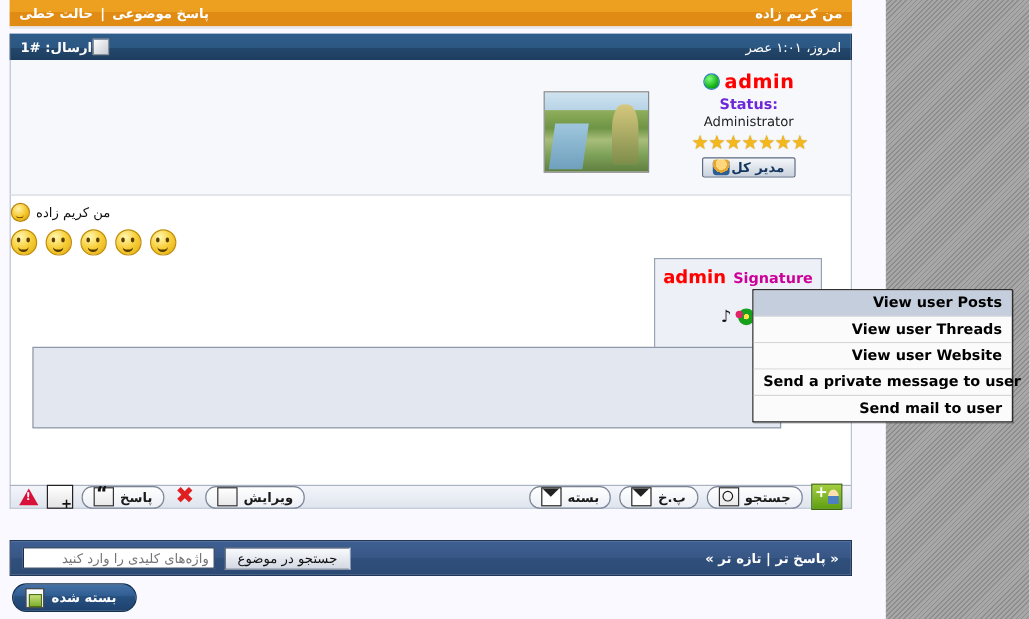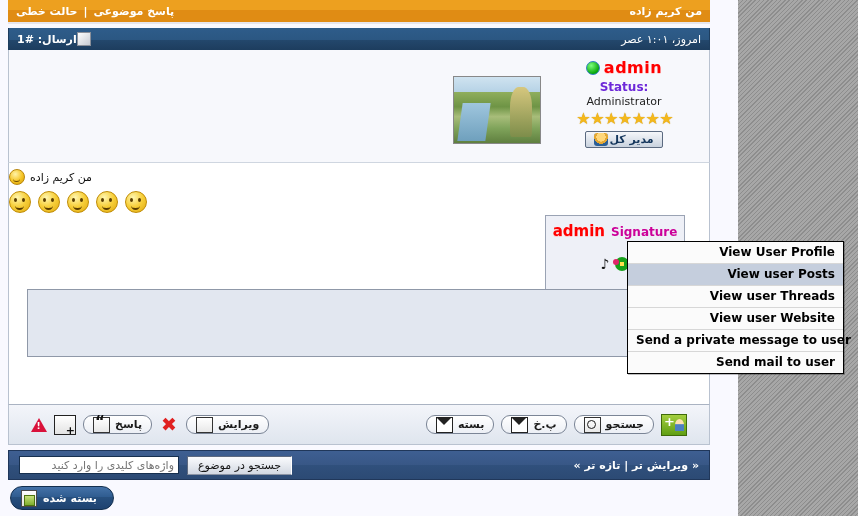--- a/index.html
+++ b/index.html
@@ -166,24 +166,24 @@
   .empty-box{
     position:absolute;left:18px;top:126px;width:624px;height:68px;
     background:#e2e7f0;border:1px solid #8f98a8;box-sizing:border-box;
   }
   .hidden-text{
     position:absolute;right:72px;top:140px;font-size:11px;color:#111;direction:rtl;
   }
 
   
   #toolbar{
-    top:404px;left:8px;width:702px;height:41px;position:absolute;
+    top:404px;left:8px;width:702px;height:20px;position:absolute;
     background:linear-gradient(to bottom,#f3f5fa,#dfe5ee);
     border:1px solid #b9c2d0;border-top:1px solid #aab3c2;box-sizing:border-box;
-    display:flex;align-items:center;justify-content:space-between;padding:0 22px;
+    display:flex;align-items:center;justify-content:space-between;padding:0 7px;
   }
   .tgroup{display:flex;align-items:center;gap:7px;}
   .pillbtn{
     display:flex;flex-direction:row-reverse;align-items:center;gap:5px;
     background:linear-gradient(to bottom,#ffffff,#eceff5);
     border:1px solid #7b8596;border-radius:9px;
     padding:2px 9px;height:19px;box-sizing:border-box;
     font-size:11px;font-weight:bold;color:#1a1a1a;cursor:pointer;direction:rtl;
   }
   .ico{width:15px;height:14px;display:inline-block;position:relative;}
@@ -404,37 +404,36 @@
       <span class="pillbtn">
         <span class="ico ico-page ico-search"></span>
         <span>جستجو</span>
       </span>
       <span class="adduser-icon"></span>
     </div>
   </div>
 
   <div id="navbar">
     <div class="navlinks">
-      <a>« ویرایش تر</a>
+      <a>« پاسخ تر</a>
       <span>|</span>
       <a>تازه تر »</a>
     </div>
     <div class="searchwrap">
       <input type="text" placeholder="واژه‌های کلیدی را وارد کنید" style="">
       <button>جستجو در موضوع</button>
     </div>
   </div>
 
   <div id="closed-badge">
     <span class="lock-ico"></span>
     <span>بسته شده</span>
   </div>
 
 </div>
 
 <div id="ctx-menu">
-  <div class="mi">View User Profile</div>
   <div class="mi sel">View user Posts</div>
   <div class="mi">View user Threads</div>
   <div class="mi">View user Website</div>
   <div class="mi">Send a private message to user</div>
   <div class="mi">Send mail to user</div>
 </div>
 
 </body></html>

